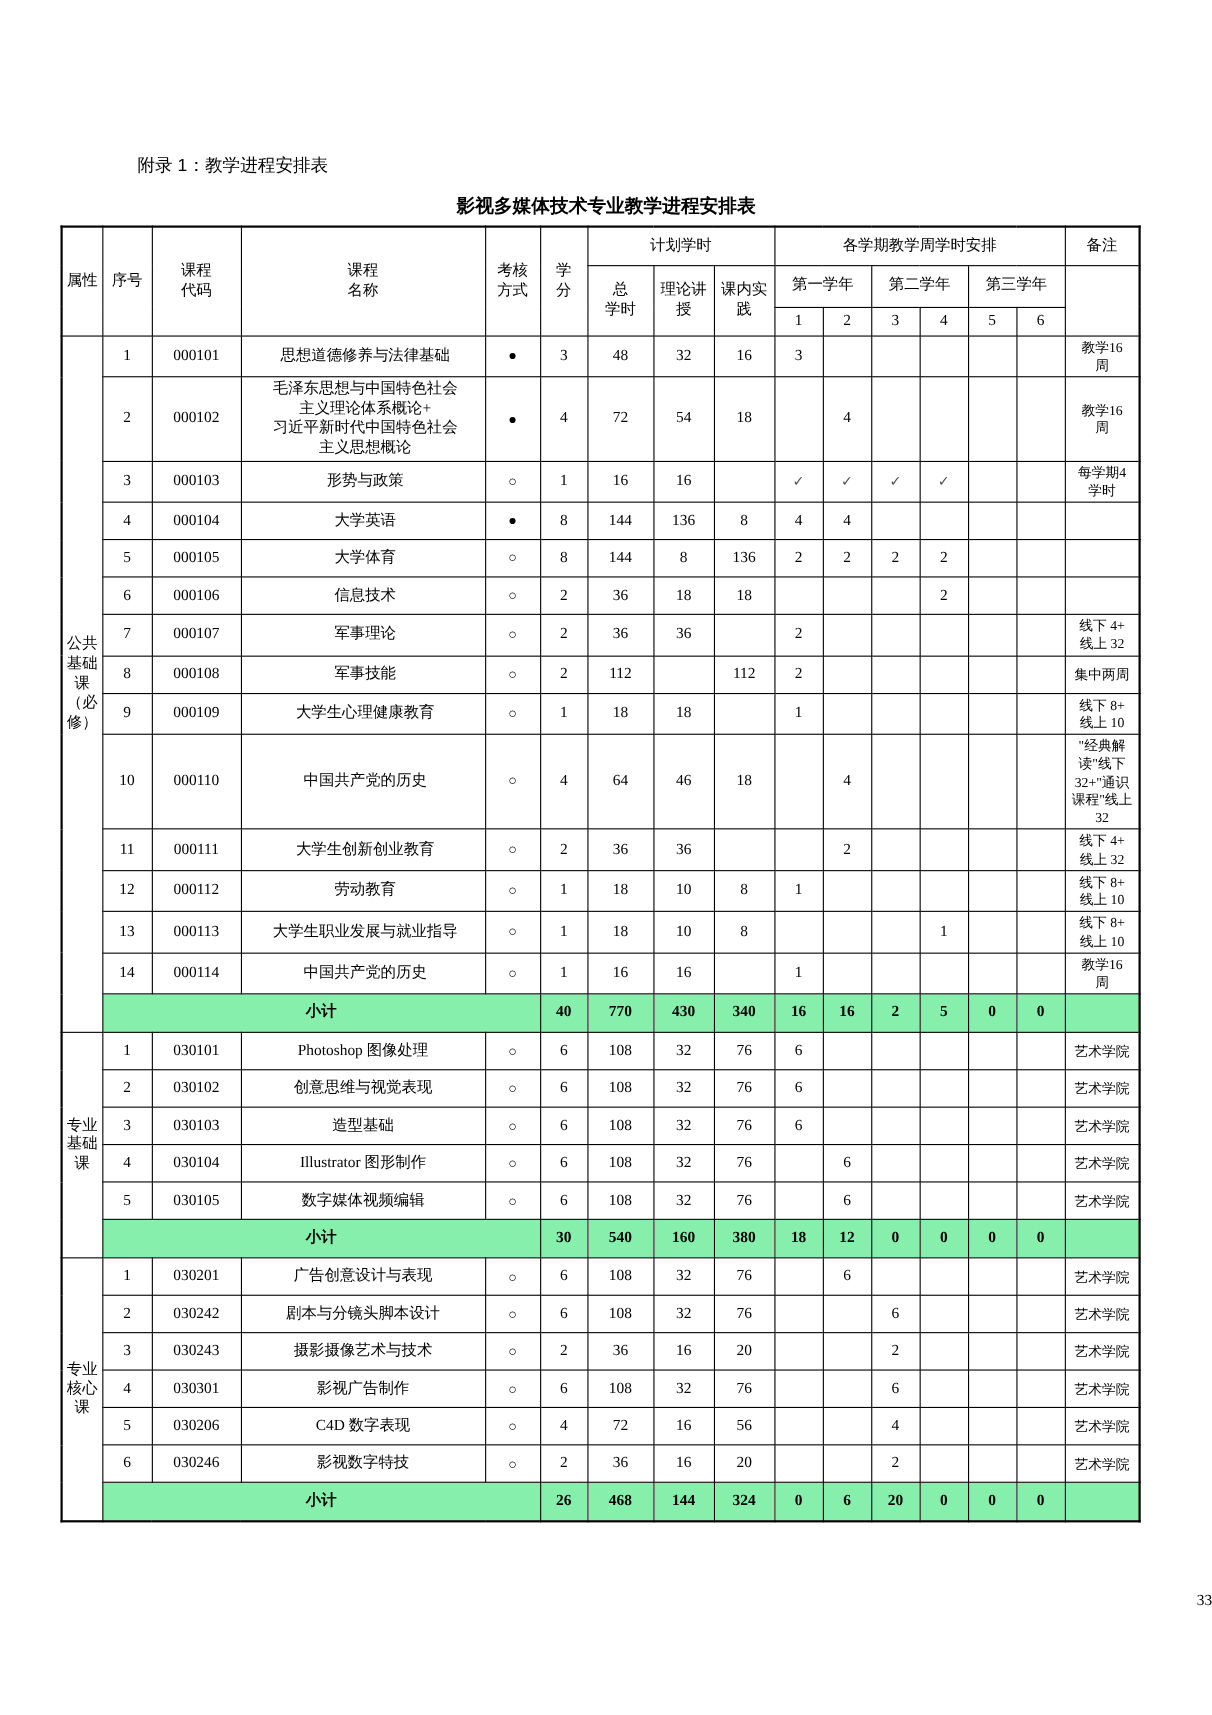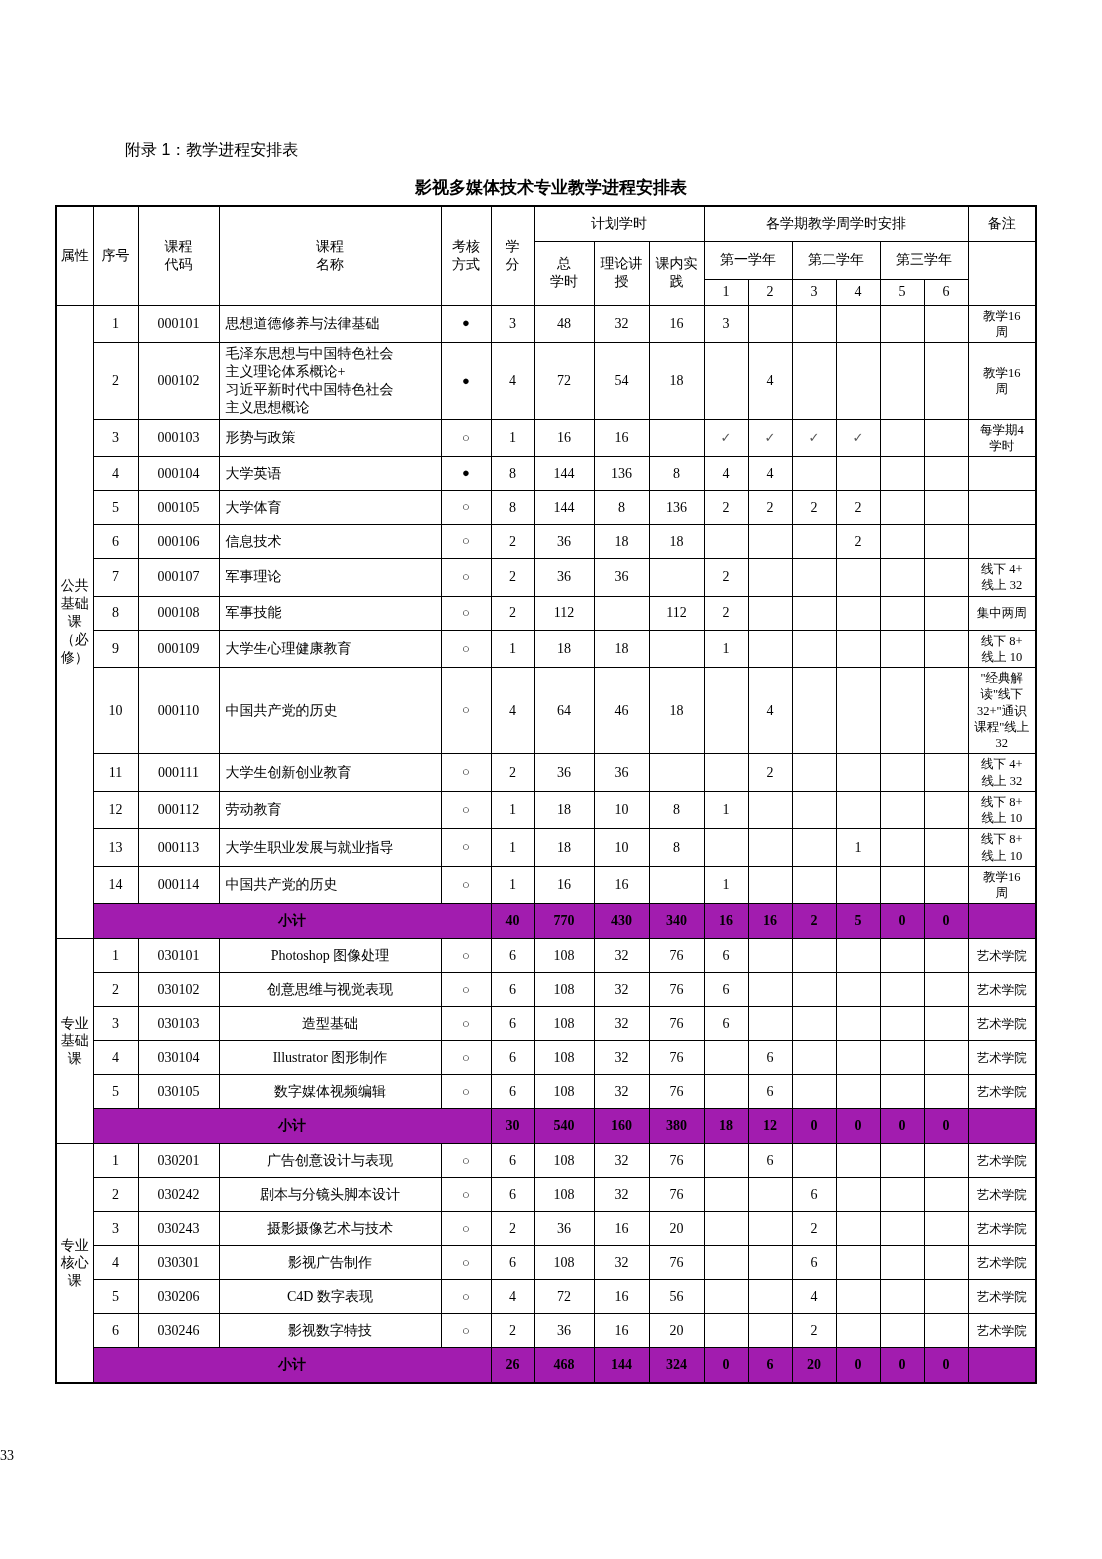--- a/index.html
+++ b/index.html
@@ -23,28 +23,28 @@
     border:2px solid #000;
   }
   .sched th,.sched td{
     border:1px solid #000;
     text-align:center;vertical-align:middle;
     padding:2px 2px;font-size:14px;line-height:1.28;
     white-space:pre-line;overflow:hidden;font-weight:normal;
   }
   thead tr.hr1{height:35px;} thead tr.hr2{height:38px;} thead tr.hr3{height:26px;}
   tbody tr{height:34px;}
-  td.name-left{text-align:left;padding-left:6px;margin-top:10px;}
+  td.name-left{text-align:center;padding-left:6px;margin-top:10px;}
   td.attr-cell{padding:16px 1px;}
   td.remark{font-size:12.5px;line-height:1.3;}
   td.check{color:#555;font-size:13px;}
   td.assess{font-size:13px;}
-  tr.sub td{background:#a21caf;font-weight:bold;height:30px;text-align:center;}
+  tr.sub td{background:#86efac;font-weight:bold;height:30px;text-align:center;}
   .pagenum{
-    position:absolute;left:0;top:1448px;width:1102px;text-align:left;
+    position:absolute;left:0;top:1448px;width:1102px;text-align:right;
     font-size:14px;
   }
 </style>
 </head>
 <body>
 
 <div class="appendix">附录 1：教学进程安排表</div>
 <div class="doc-title">影视多媒体技术专业教学进程安排表</div>
 
 <table class="sched">

